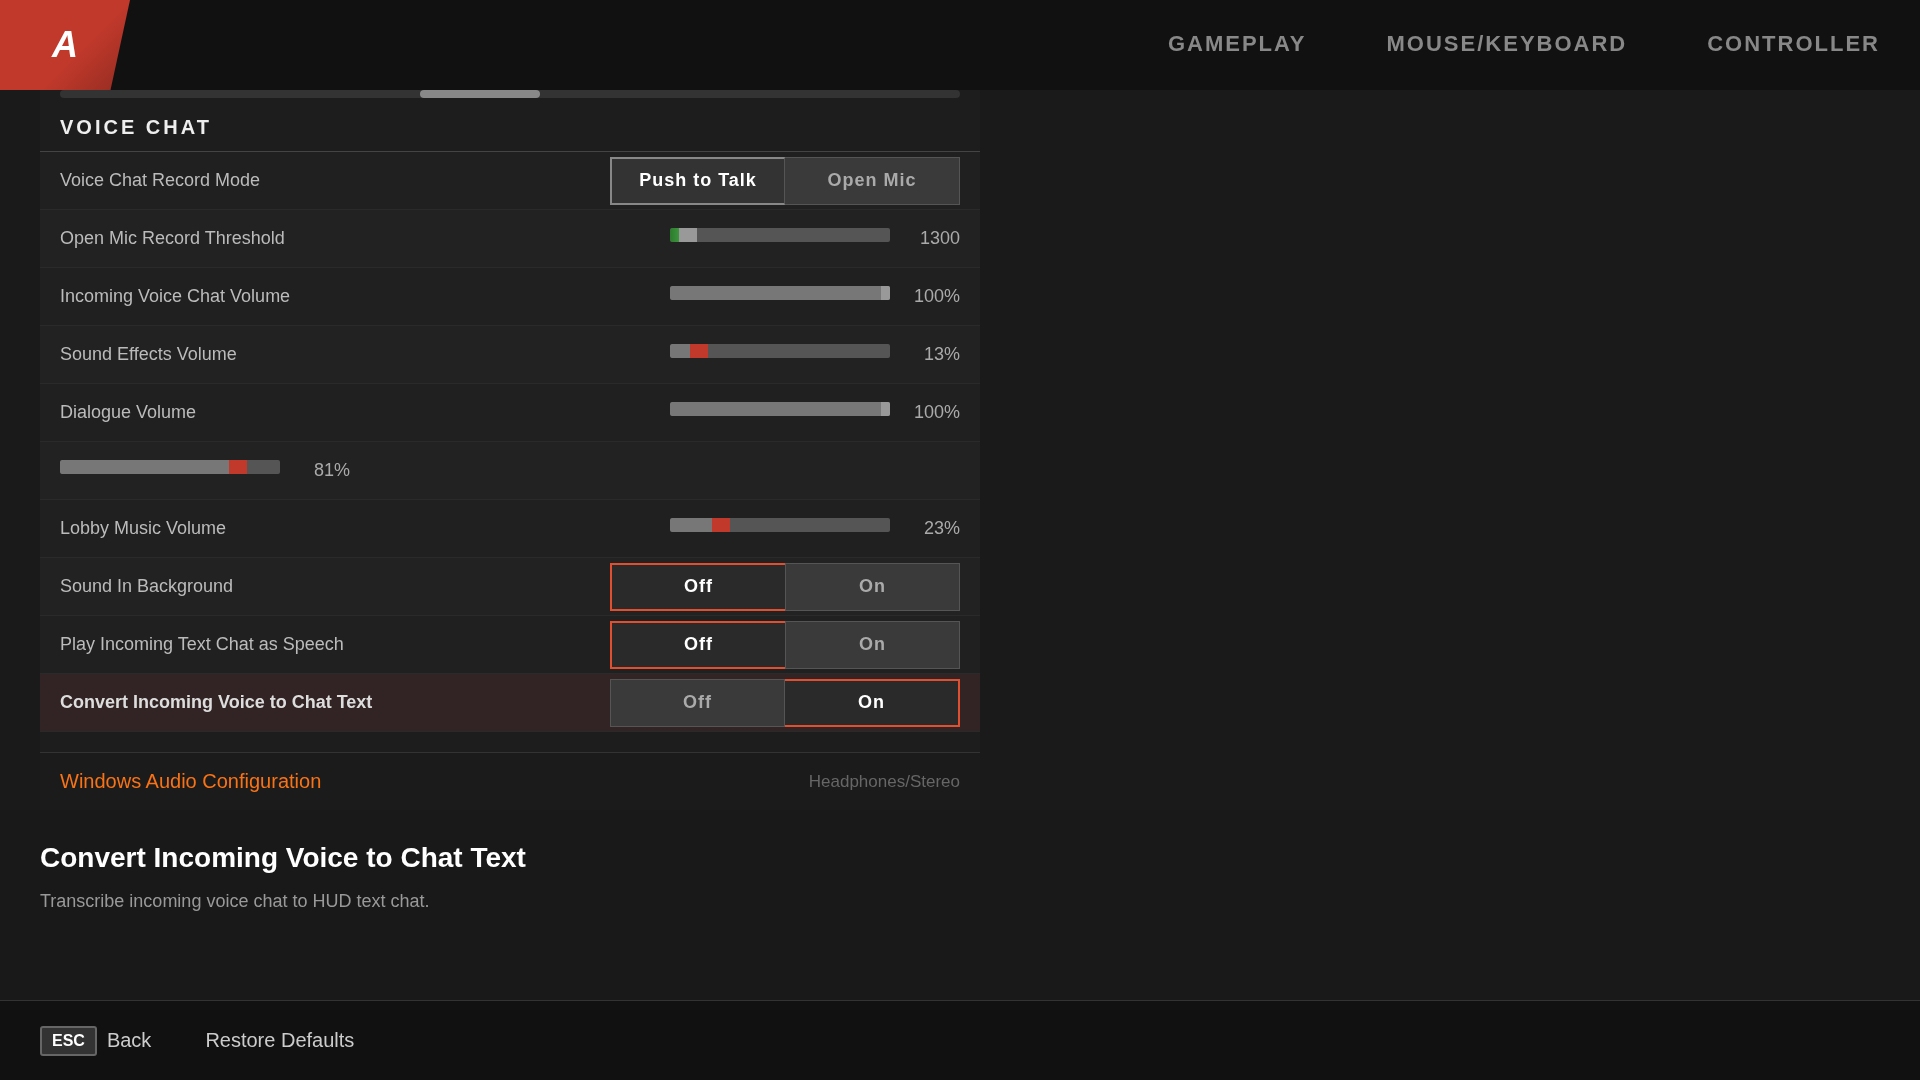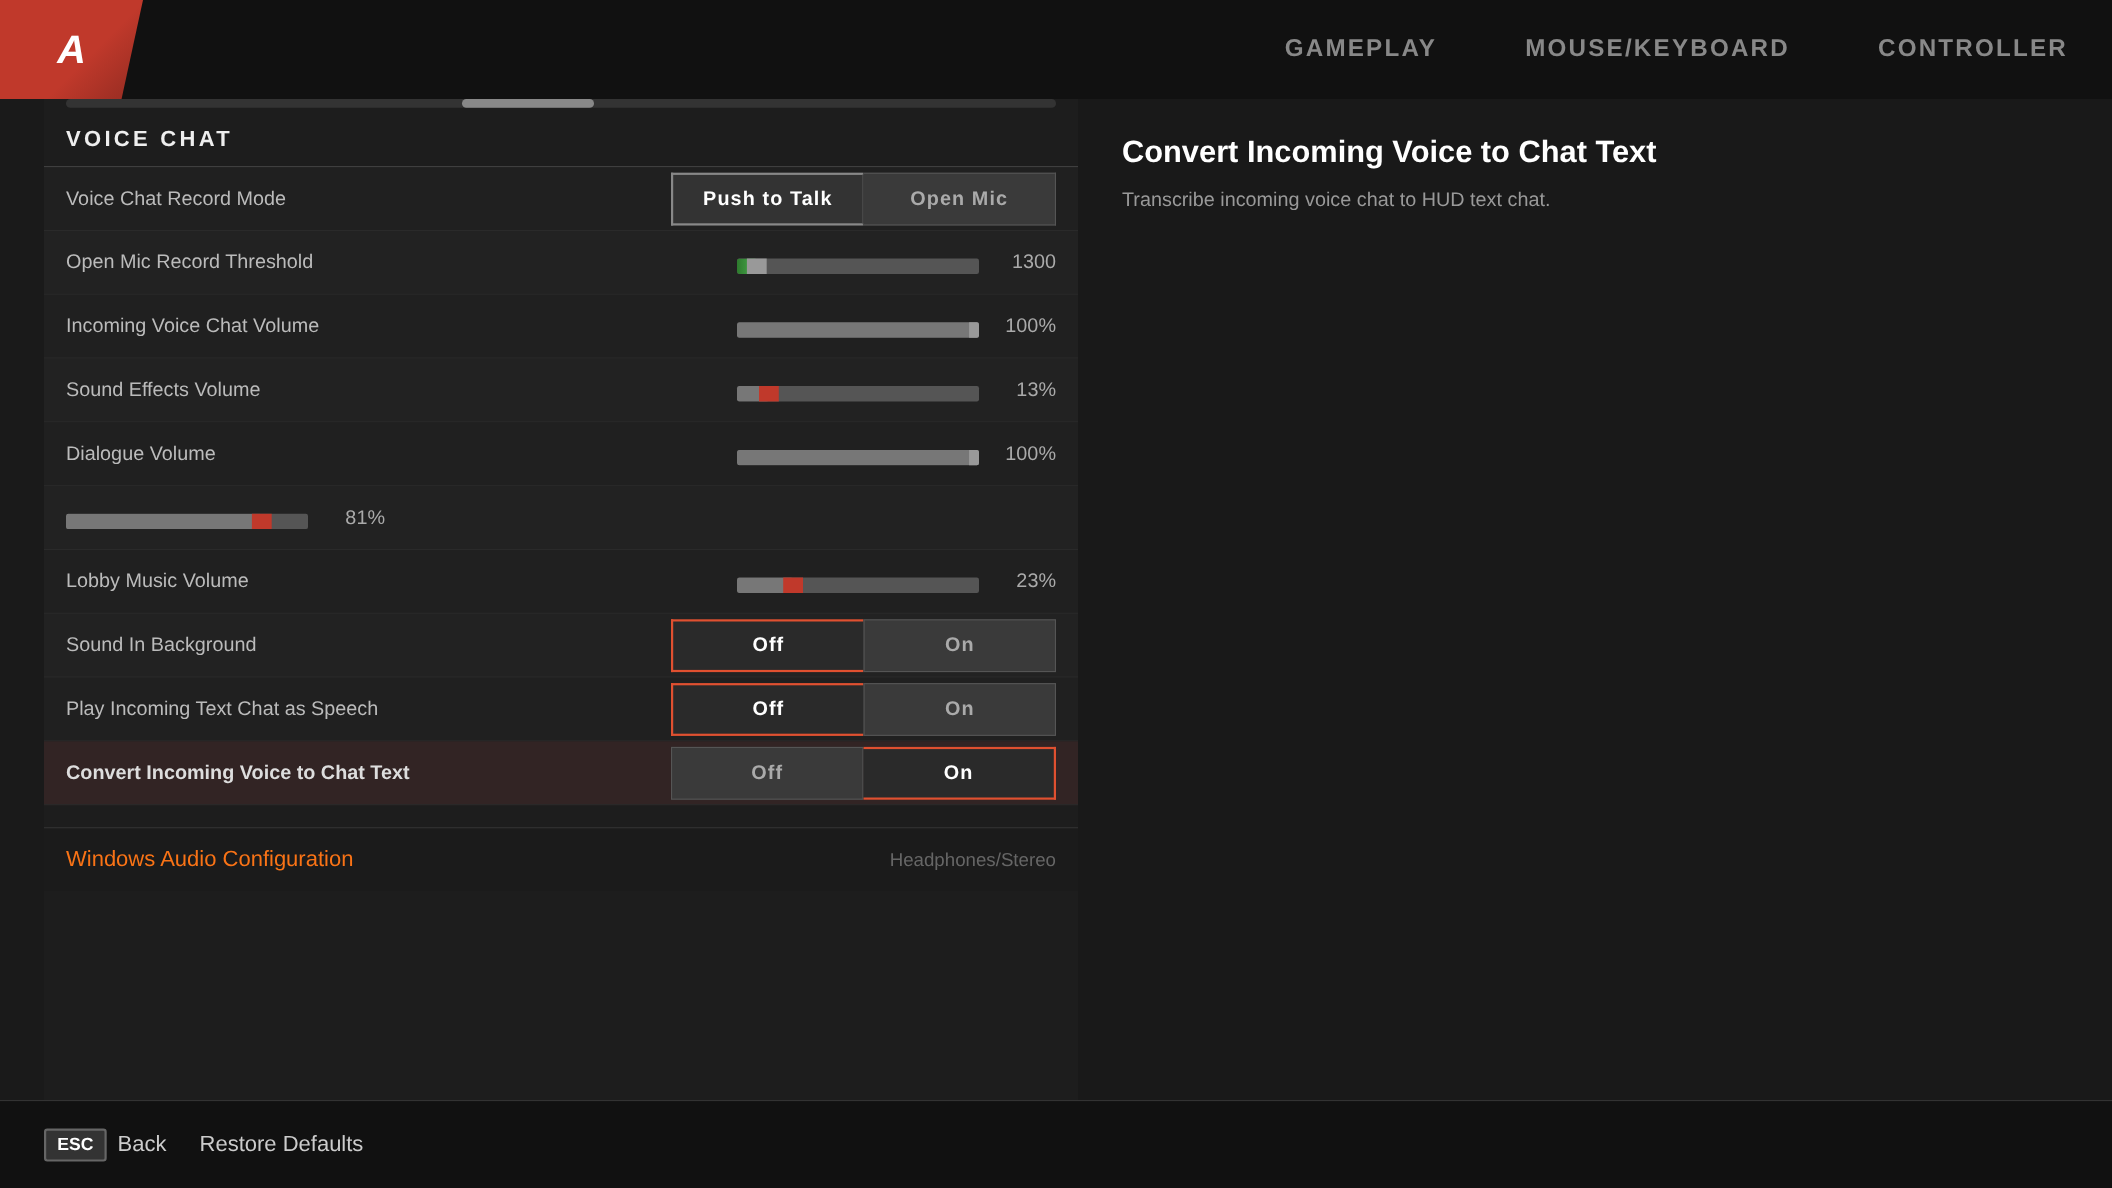--- a/index.html
+++ b/index.html
@@ -67,20 +67,21 @@
       color: #fff;
       background: linear-gradient(180deg, #8B0000 0%, #c0392b 100%);
       clip-path: polygon(5% 0, 95% 0, 100% 100%, 0 100%);
     }
 
     
     .main-content {
       display: flex;
       height: calc(1080px - 90px - 80px);
       padding: 0;
+      flex-direction: column;
     }
 
     
     .settings-panel {
       width: 940px;
       margin-left: 40px;
       background: rgba(30,30,30,0.95);
       overflow-y: auto;
       scrollbar-width: thin;
       scrollbar-color: #555 #222;
@@ -187,21 +188,21 @@
       border-right: 1px solid #555;
     }
 
     .toggle-btn.open-mic {
       border-left: none;
     }
 
     
     .slider-container {
       display: flex;
-      align-items: flex-end;
+      align-items: flex-start;
       gap: 15px;
     }
 
     .slider-track {
       width: 220px;
       height: 14px;
       background: #555;
       border-radius: 2px;
       position: relative;
       overflow: hidden;
@@ -277,21 +278,21 @@
       line-height: 1.5;
     }
 
     
     .footer {
       height: 80px;
       background: #111;
       display: flex;
       align-items: center;
       padding: 0 40px;
-      gap: 30px;
+      gap: 54px;
       border-top: 1px solid #333;
     }
 
     .footer-btn {
       display: flex;
       align-items: center;
       gap: 10px;
       cursor: pointer;
     }
 

